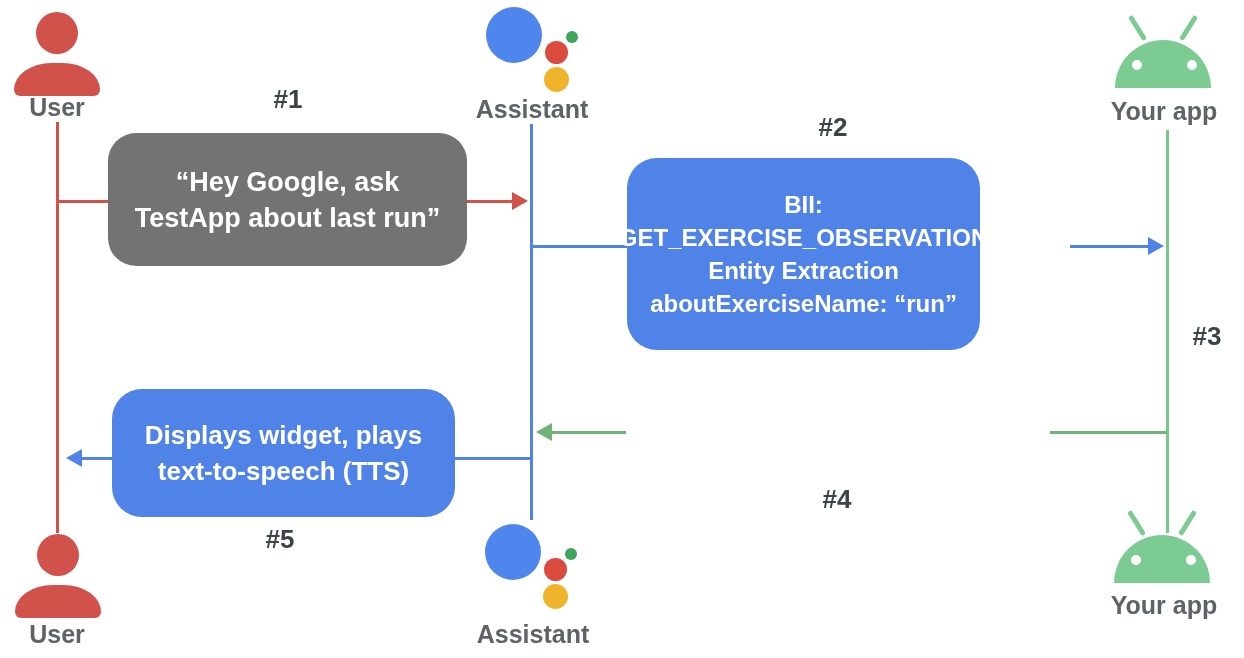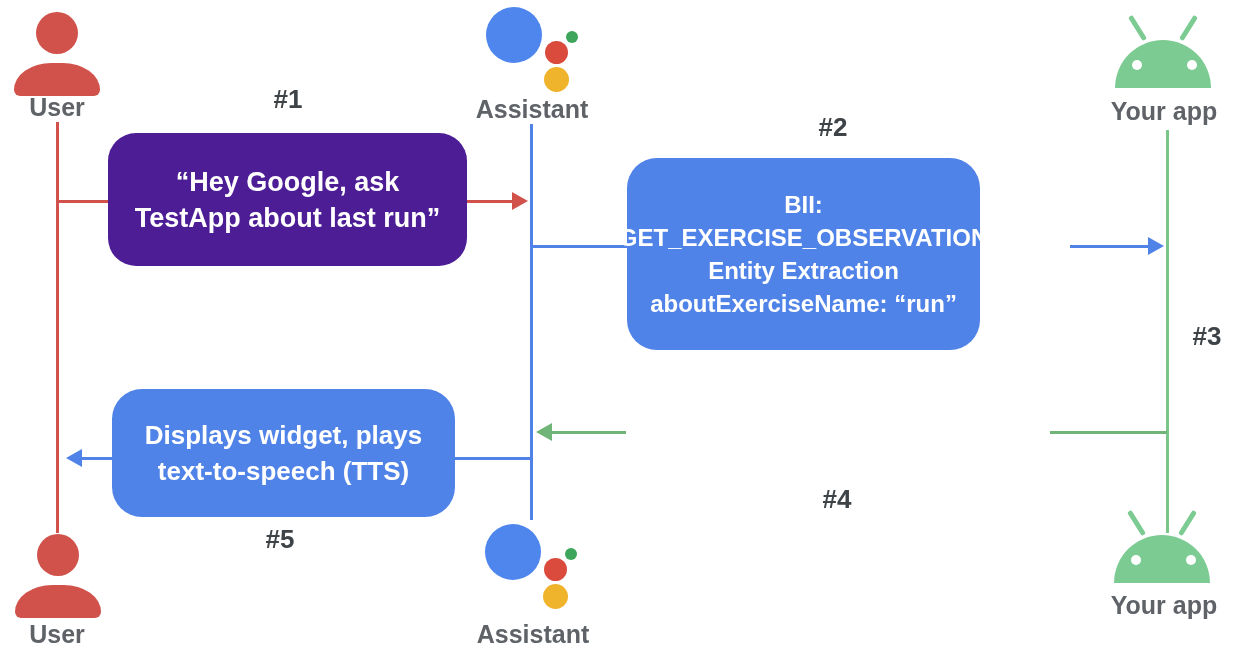--- a/index.html
+++ b/index.html
@@ -17,21 +17,21 @@
   .arrow{position:absolute;width:0;height:0;}
   .arrow-right-red{border-top:9px solid transparent;border-bottom:9px solid transparent;border-left:16px solid #D0524A;}
   .arrow-right-blue{border-top:9px solid transparent;border-bottom:9px solid transparent;border-left:16px solid #5083E8;}
   .arrow-left-blue{border-top:9px solid transparent;border-bottom:9px solid transparent;border-right:16px solid #5083E8;}
   .arrow-left-green{border-top:9px solid transparent;border-bottom:9px solid transparent;border-right:16px solid #70B478;}
   
   .msgbox{
     position:absolute;display:flex;align-items:center;justify-content:center;
     color:#ffffff;text-align:center;white-space:pre-line;
   }
-  #box1{left:108px;top:133px;width:359px;height:133px;border-radius:28px;background:#4c1d95;font-size:27px;line-height:36px;}
+  #box1{left:108px;top:133px;width:359px;height:133px;border-radius:28px;background:#737373;font-size:27px;line-height:36px;}
   #box2{left:627px;top:158px;width:353px;height:192px;border-radius:30px;background:#5083E8;font-size:24px;line-height:33px;}
   #box4{left:625px;top:383px;width:425px;height:94px;border-radius:20px;background:#70B478;font-size:25px;line-height:33px;}
   #box5{left:112px;top:389px;width:343px;height:128px;border-radius:30px;background:#5083E8;font-size:26px;line-height:36px;align-items:center;}
   
   .steplabel{
     position:absolute;transform:translateX(-50%);
     color:#3E4347;font-size:26px;white-space:nowrap;
   }
   
   .actorlabel{

